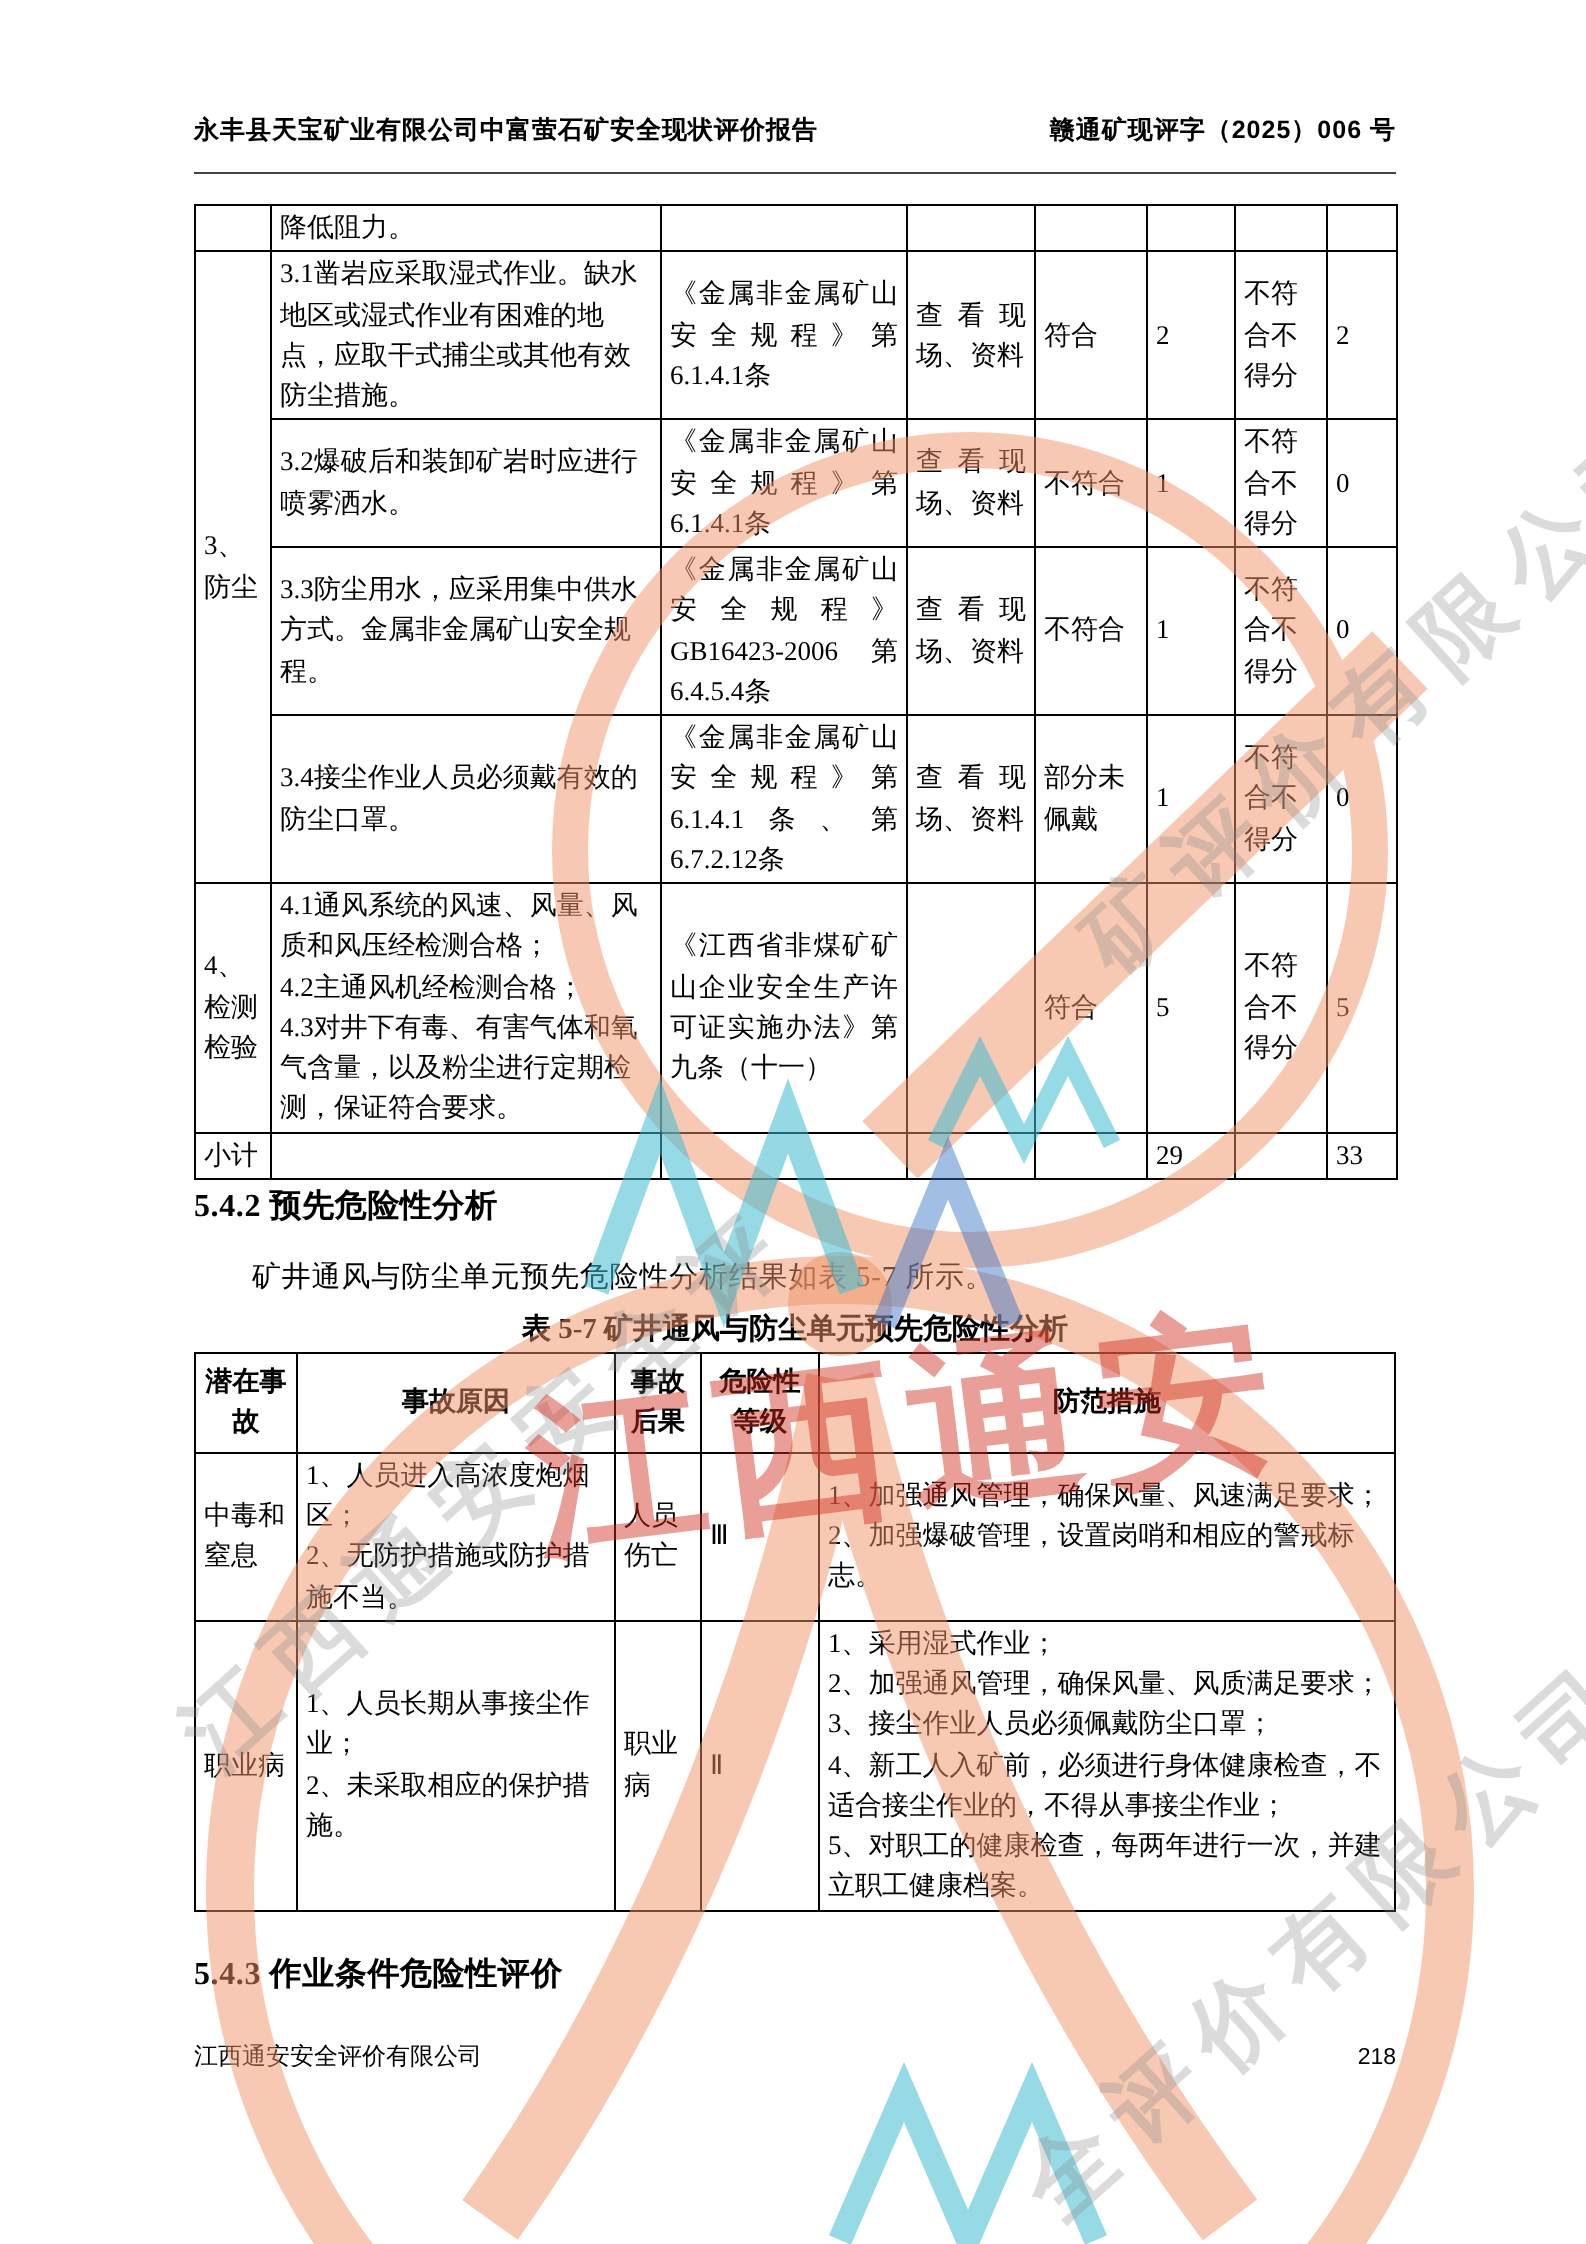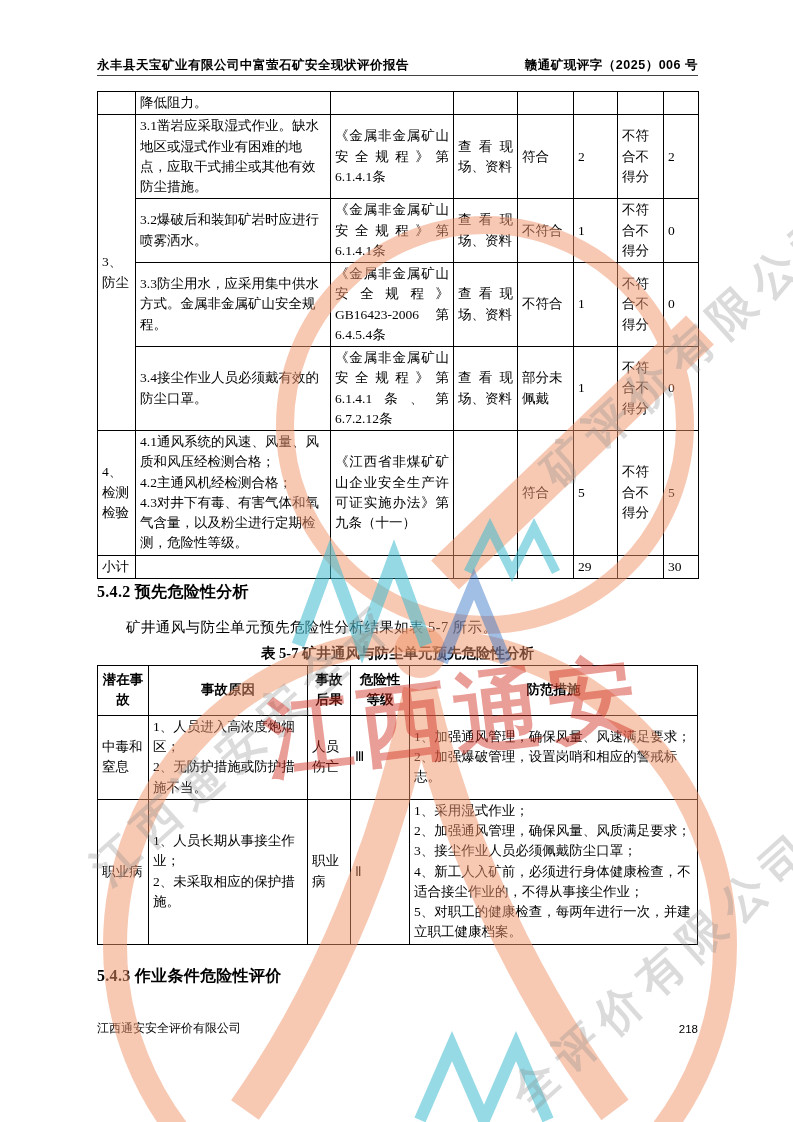--- a/index.html
+++ b/index.html
@@ -8,21 +8,21 @@
   body { font-family:"Liberation Serif", serif; color:#000; }
   .page {
     position:relative; width:793px; height:1122px; background:#ffffff;
     margin:0 auto; overflow:hidden;
   }
   .content { position:absolute; left:97px; top:0; width:601px; z-index:1; }
 
   
   .doc-header {
     display:flex; justify-content:space-between; align-items:flex-end;
-    padding-top:57px; padding-bottom:1px; border-bottom:1px solid #444;
+    padding-top:57px; padding-bottom:12px; border-bottom:1px solid #444;
     font-family:"Liberation Sans", sans-serif; font-weight:bold; font-size:12.5px;
     letter-spacing:0.5px;
   }
 
   
   table.tbl { border-collapse:collapse; table-layout:fixed; margin-top:15px; }
   .tbl td, .tbl th {
     border:1px solid #000; font-size:13.5px; line-height:1.5;
     padding:1px 4px; vertical-align:middle; overflow:hidden;
   }
@@ -133,37 +133,37 @@
         <td class="c just">查看现场、资料</td>
         <td class="c">部分未佩戴</td>
         <td class="c">1</td>
         <td class="c">不符合不得分</td>
         <td class="c">0</td>
       </tr>
       <tr style="height:122px">
         <td class="c preline">4、检测检验</td>
         <td class="preline">4.1通风系统的风速、风量、风质和风压经检测合格；
 4.2主通风机经检测合格；
-4.3对井下有毒、有害气体和氧气含量，以及粉尘进行定期检测，危险性等级。</td>
+4.3对井下有毒、有害气体和氧气含量，以及粉尘进行定期检测，保证符合要求。</td>
         <td class="just">《江西省非煤矿矿山企业安全生产许可证实施办法》第九条（十一）</td>
         <td class="c"></td>
         <td class="c">符合</td>
         <td class="c">5</td>
         <td class="c">不符合不得分</td>
         <td class="c">5</td>
       </tr>
       <tr style="height:21px">
         <td>小计</td>
         <td></td>
         <td></td>
         <td></td>
         <td></td>
         <td class="c">29</td>
         <td></td>
-        <td class="c">30</td>
+        <td class="c">33</td>
       </tr>
     </tbody>
       </table>
 
     <h2 class="sec-heading">5.4.2 预先危险性分析</h2>
     <p class="para">矿井通风与防尘单元预先危险性分析结果如表 5-7 所示。</p>
 
     <div class="tbl-caption">表 5-7 矿井通风与防尘单元预先危险性分析</div>
 
     <table class="tbl t57">

